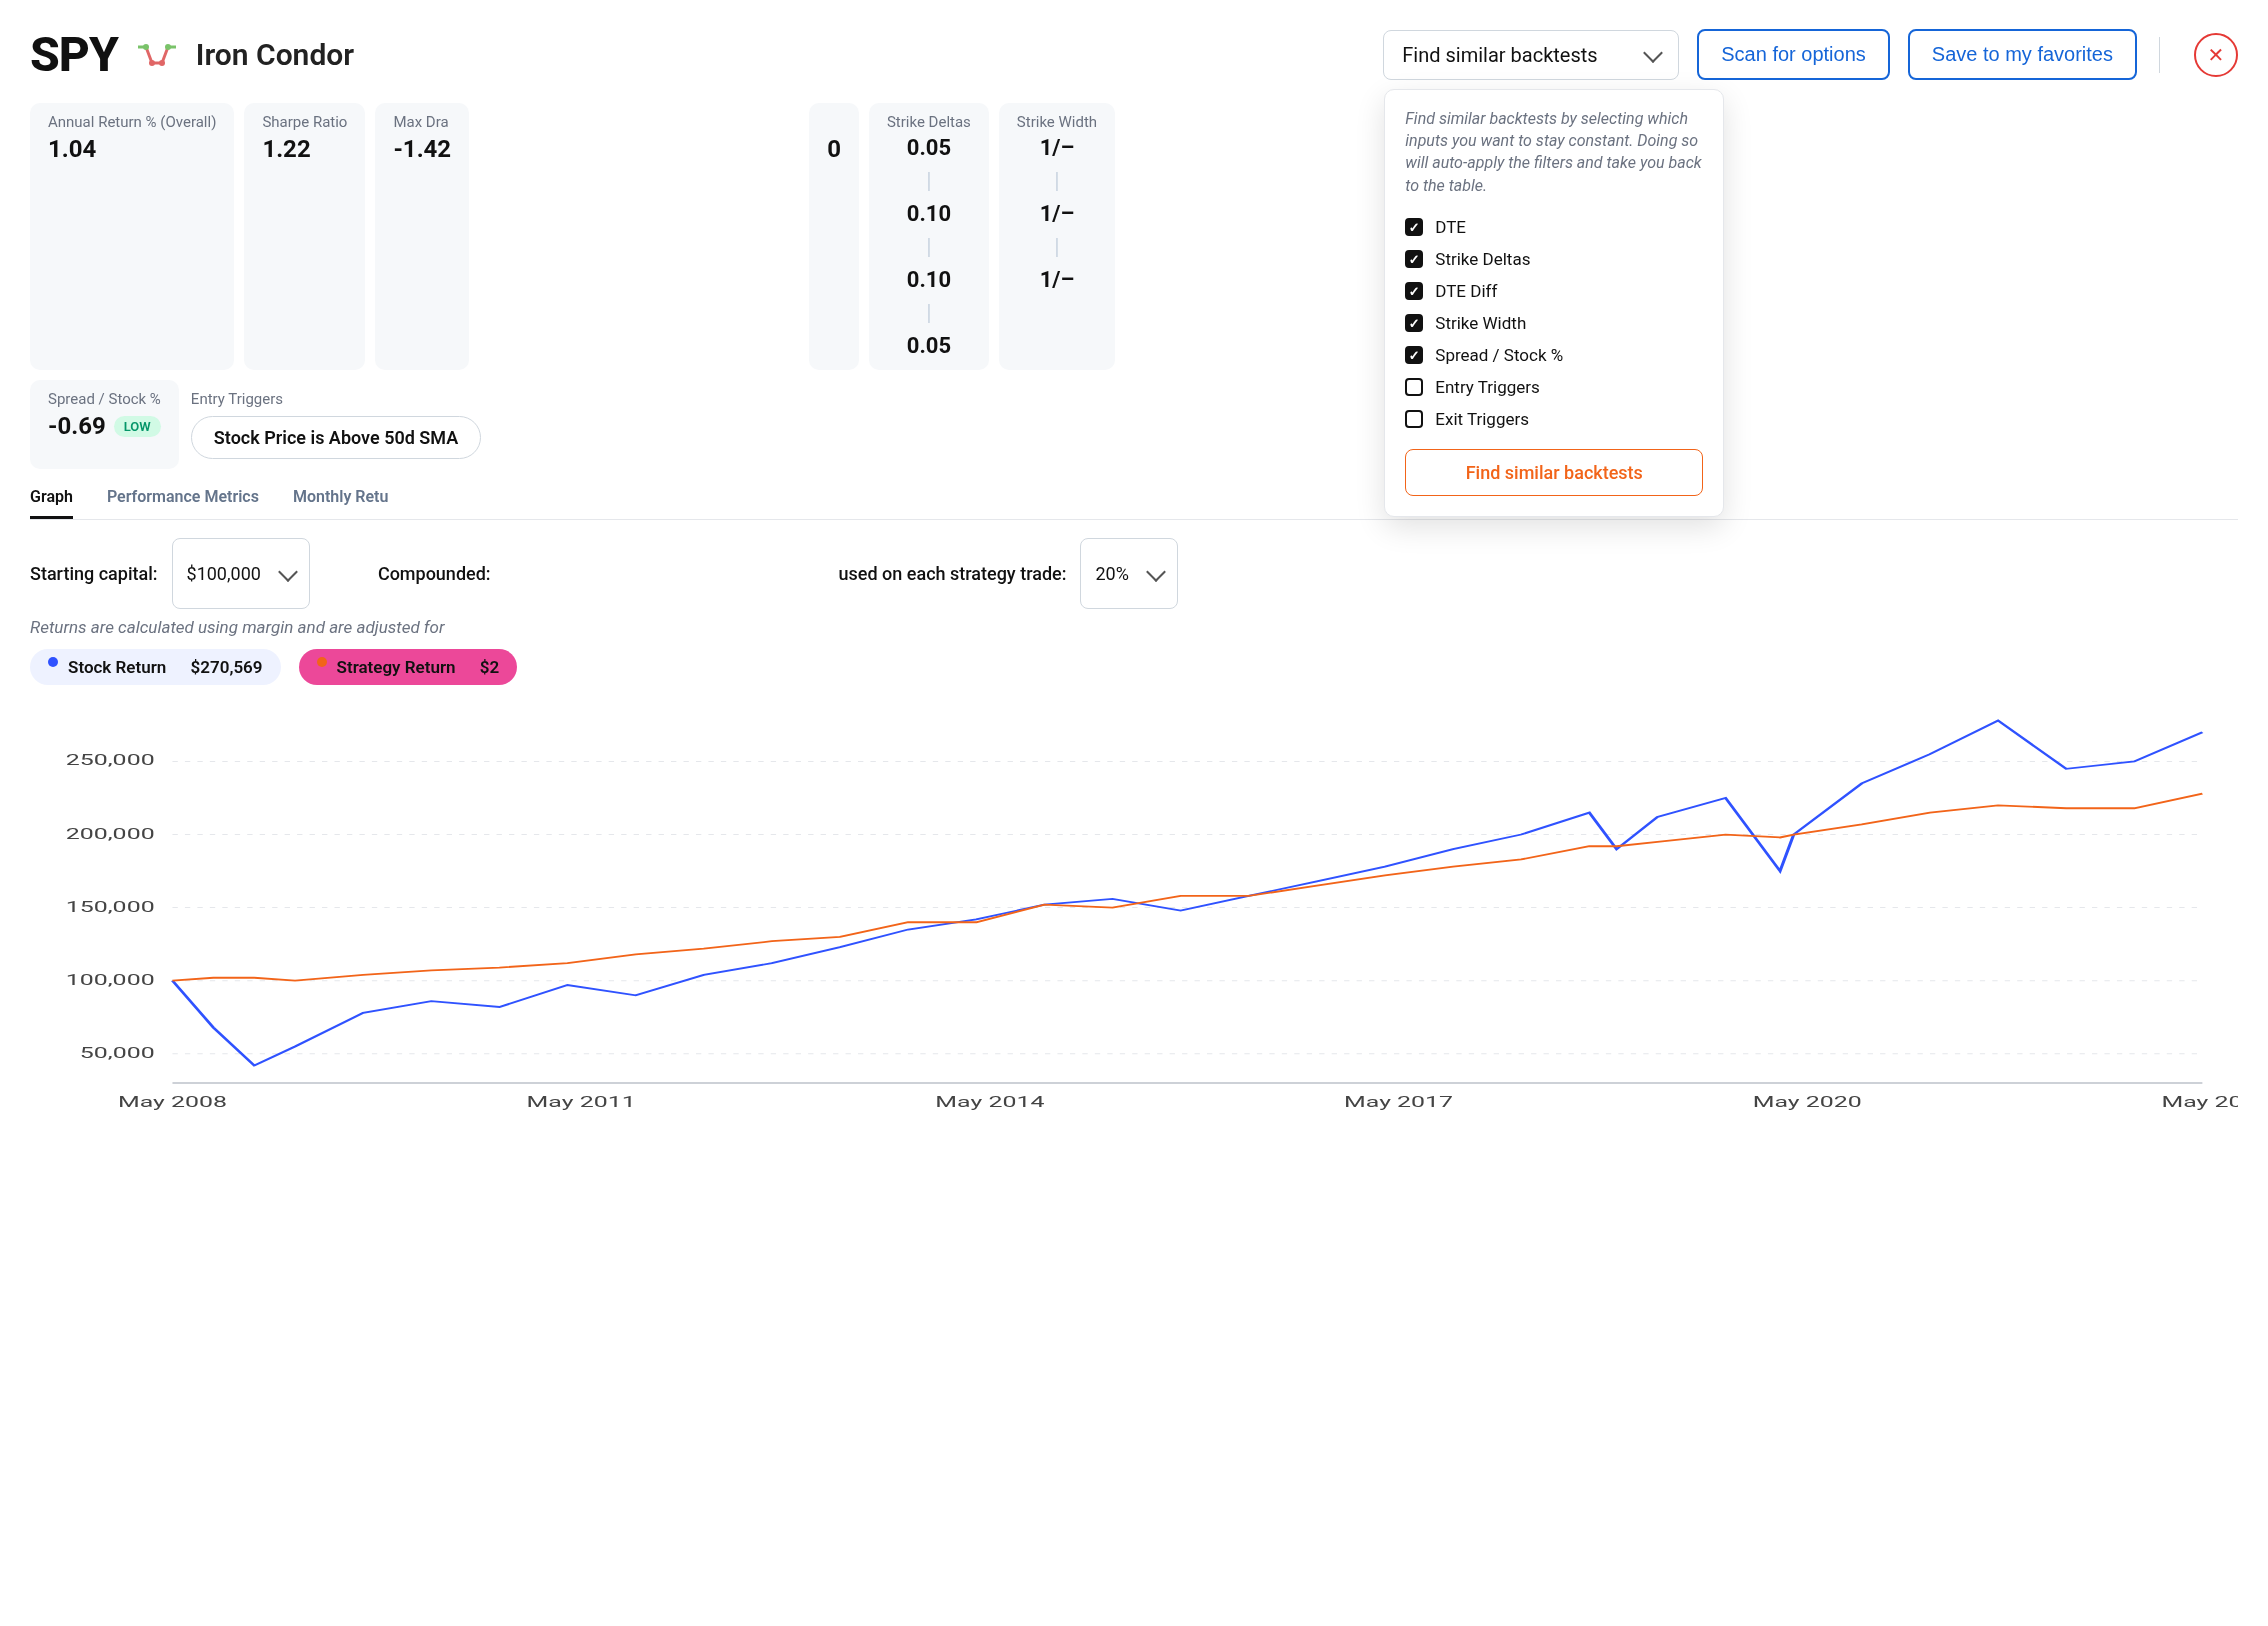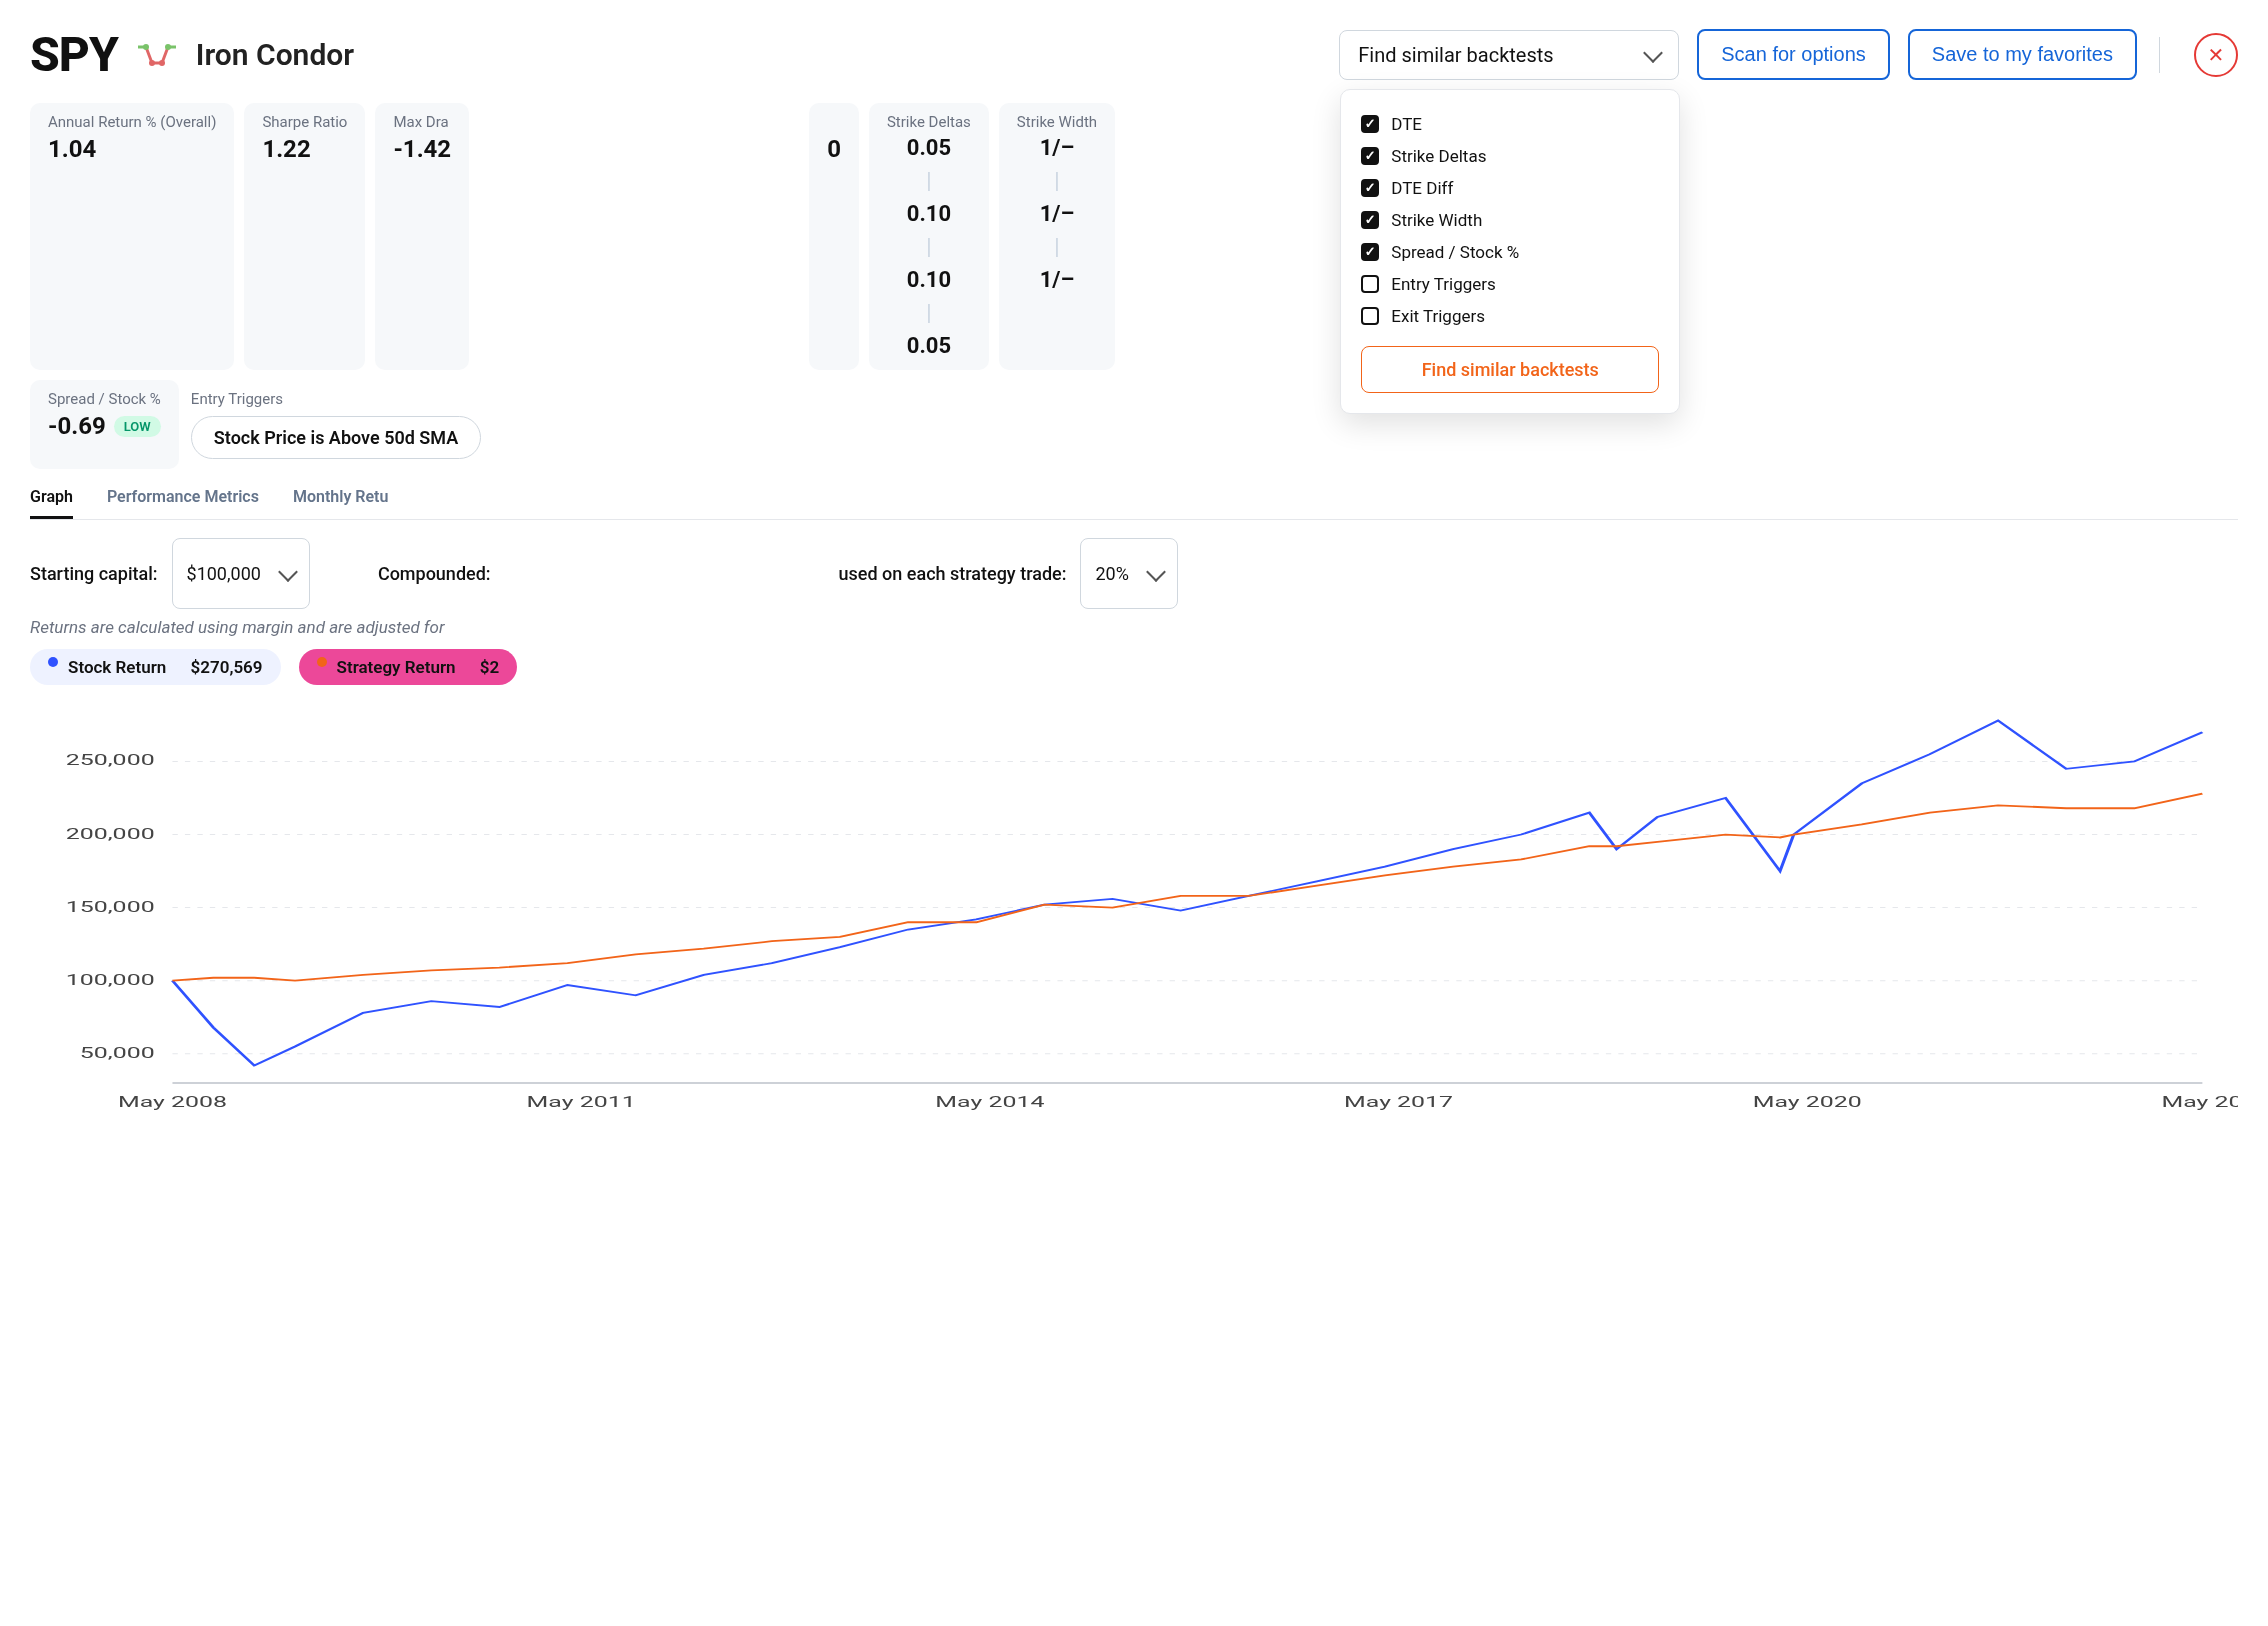--- a/index.html
+++ b/index.html
@@ -2,21 +2,21 @@
 <html><head>
 <meta charset="utf-8">
 <style>
   * { box-sizing: border-box; margin: 0; padding: 0; }
   body { font-family: -apple-system, BlinkMacSystemFont, "Segoe UI", Roboto, Helvetica, Arial, sans-serif; color: #111; background: #fff; padding: 26px 30px; }
   .top-row { display:flex; align-items:center; gap:18px; margin-bottom:20px; }
   .ticker { font-size:48px; font-weight:800; letter-spacing:-1px; }
   .ic-icon { width:42px; height:28px; display:inline-block; position:relative; }
   .strategy-name { font-size:30px; font-weight:600; color:#222; }
   .spacer { flex:1; }
-  .select-sim { border:1px solid #d0d7de; border-radius:8px; padding:12px 18px; font-size:20px; width:340px; display:flex; align-items:center; justify-content:space-between; cursor:pointer; position:relative; }
+  .select-sim { border:1px solid #d0d7de; border-radius:8px; padding:12px 18px; font-size:20px; width:296px; display:flex; align-items:center; justify-content:space-between; cursor:pointer; position:relative; }
   .btn-outline { border:2px solid #1565d8; color:#1565d8; background:#fff; border-radius:8px; padding:12px 22px; font-size:20px; font-weight:500; cursor:pointer; }
   .close-btn { width:44px; height:44px; border:2px solid #e53935; color:#e53935; border-radius:50%; display:flex; align-items:center; justify-content:center; font-size:20px; cursor:pointer; margin-left:12px; }
   .vdiv { width:1px; height:36px; background:#d0d7de; margin:0 4px;}
   .stats-row { display:flex; gap:10px; margin-bottom:10px; flex-wrap:wrap;}
   .stat-card { background:#f6f8fa; border-radius:10px; padding:10px 18px 12px; }
   .stat-label { font-size:15px; color:#6b7280; margin-bottom:4px; white-space:nowrap;}
   .stat-value { font-size:24px; font-weight:700; }
   .stat-big { min-width:140px;}
   .multi { display:flex; align-items:center; gap:8px; font-size:22px; font-weight:700;flex-direction:column;}
   .multi .sep{color:#cbd5e1; font-weight:400;}
@@ -75,20 +75,21 @@
     </svg>
   </span>
   <div class="strategy-name">Iron Condor</div>
   <div class="spacer"></div>
 
   <div class="select-sim">
     <span>Find similar backtests</span>
     <span class="chev"></span>
 
     <div class="panel">
+      <div class="panel-desc">Find similar backtests by selecting which inputs you want to stay constant. Doing so will auto-apply the filters and take you back to the table.</div>
       <div id="panel-items">
           <div class="check-row">
             <span class="chk on"></span>
             <span>DTE</span>
           </div>
           <div class="check-row">
             <span class="chk on"></span>
             <span>Strike Deltas</span>
           </div>
           <div class="check-row">

